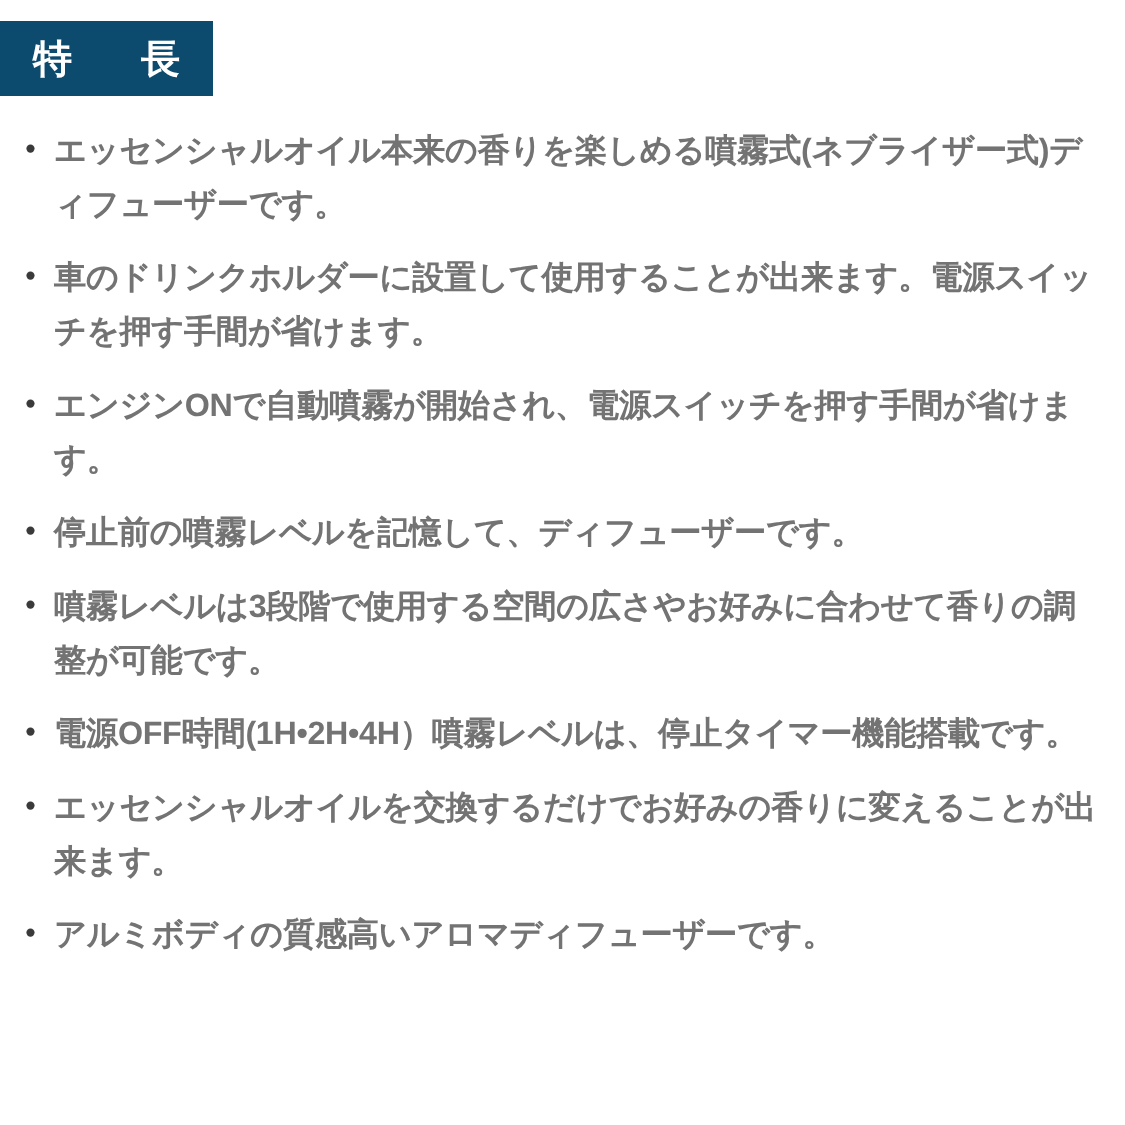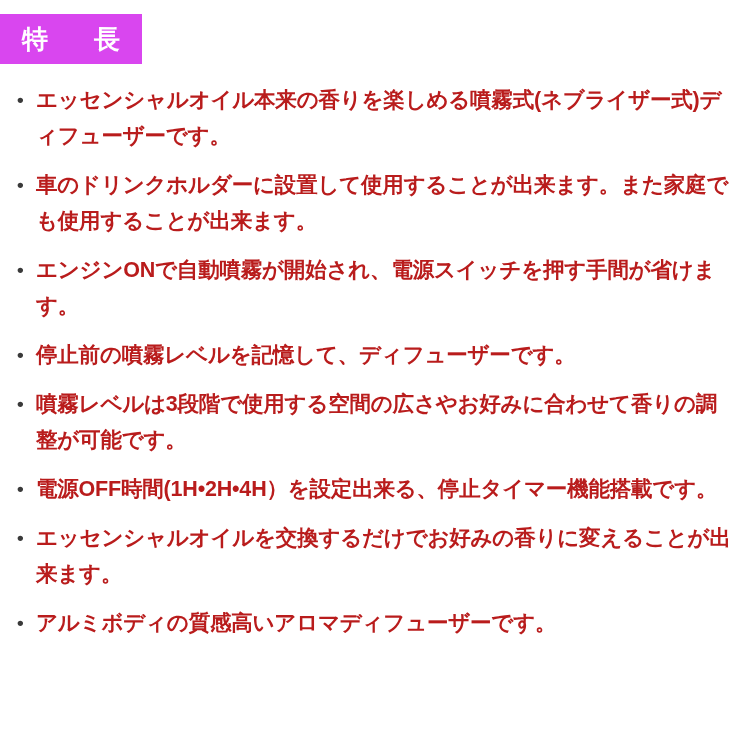--- a/index.html
+++ b/index.html
@@ -22,21 +22,21 @@
     overflow: hidden;
   }
 
   
   .heading-banner {
     position: absolute;
     left: 0;
     top: 14px;
     width: 142px;
     height: 50px;
-    background: #d946ef;
+    background: #0c4a6e;
     display: flex;
     align-items: center;
     justify-content: center;
   }
   .heading-banner .heading-text {
     color: #ffffff;
     font-size: 26px;
     font-weight: bold;
     letter-spacing: 10px;
     text-indent: 10px;
@@ -65,21 +65,21 @@
     color: #3a3a3a;
     font-size: 19px;
     line-height: 36px;
     text-align: left;
     font-weight: bold;
     padding-left: 3px;
     box-sizing: border-box;
   }
   .feature-text {
     flex: 1 1 auto;
-    color: #b91c1c;
+    color: #737373;
     font-size: 21.5px;
     font-weight: bold;
     line-height: 36px;
     letter-spacing: -0.2px;
     text-align: left;
     word-break: break-all;
   }
 </style>
 </head>
 <body>
@@ -90,37 +90,37 @@
     <span class="heading-text">特　長</span>
   </div>
 
   <ul class="feature-list">
     <li class="feature-item">
       <span class="bullet">•</span>
       <span class="feature-text">エッセンシャルオイル本来の香りを楽しめる噴霧式(ネブライザー式)ディフューザーです。</span>
     </li>
     <li class="feature-item">
       <span class="bullet">•</span>
-      <span class="feature-text">車のドリンクホルダーに設置して使用することが出来ます。また家庭でも使用することが出来ます。</span>
+      <span class="feature-text">車のドリンクホルダーに設置して使用することが出来ます。電源スイッチを押す手間が省けます。</span>
     </li>
     <li class="feature-item">
       <span class="bullet">•</span>
       <span class="feature-text">エンジンONで自動噴霧が開始され、電源スイッチを押す手間が省けます。</span>
     </li>
     <li class="feature-item">
       <span class="bullet">•</span>
       <span class="feature-text">停止前の噴霧レベルを記憶して、ディフューザーです。</span>
     </li>
     <li class="feature-item">
       <span class="bullet">•</span>
       <span class="feature-text">噴霧レベルは3段階で使用する空間の広さやお好みに合わせて香りの調整が可能です。</span>
     </li>
     <li class="feature-item">
       <span class="bullet">•</span>
-      <span class="feature-text">電源OFF時間(1H•2H•4H）を設定出来る、停止タイマー機能搭載です。</span>
+      <span class="feature-text">電源OFF時間(1H•2H•4H）噴霧レベルは、停止タイマー機能搭載です。</span>
     </li>
     <li class="feature-item">
       <span class="bullet">•</span>
       <span class="feature-text">エッセンシャルオイルを交換するだけでお好みの香りに変えることが出来ます。</span>
     </li>
     <li class="feature-item">
       <span class="bullet">•</span>
       <span class="feature-text">アルミボディの質感高いアロマディフューザーです。</span>
     </li>
   </ul>

